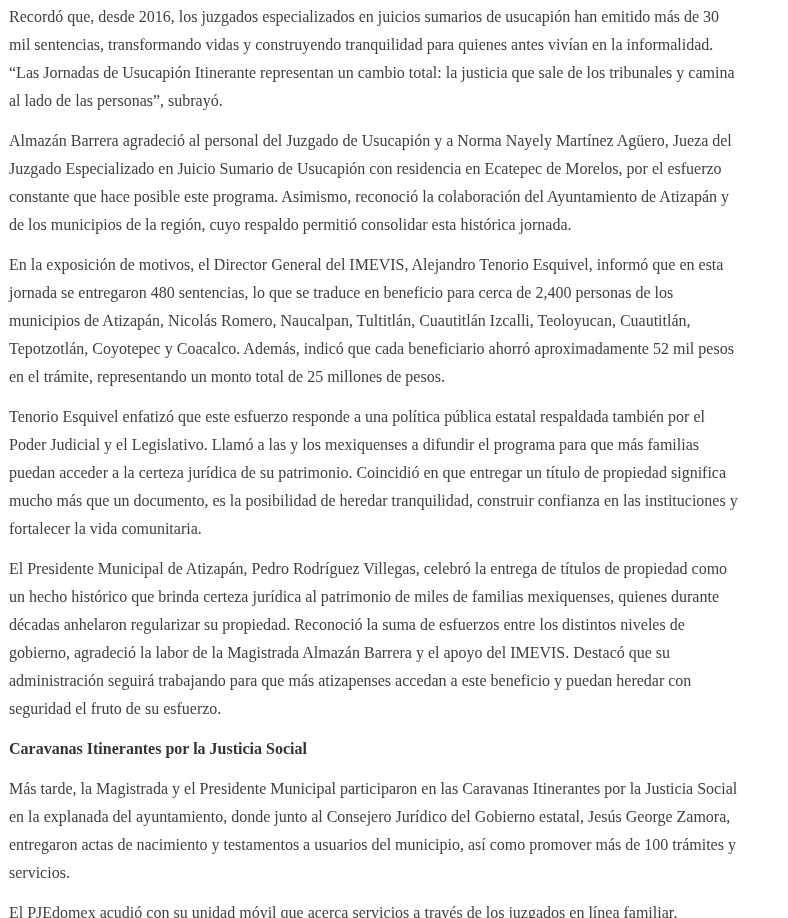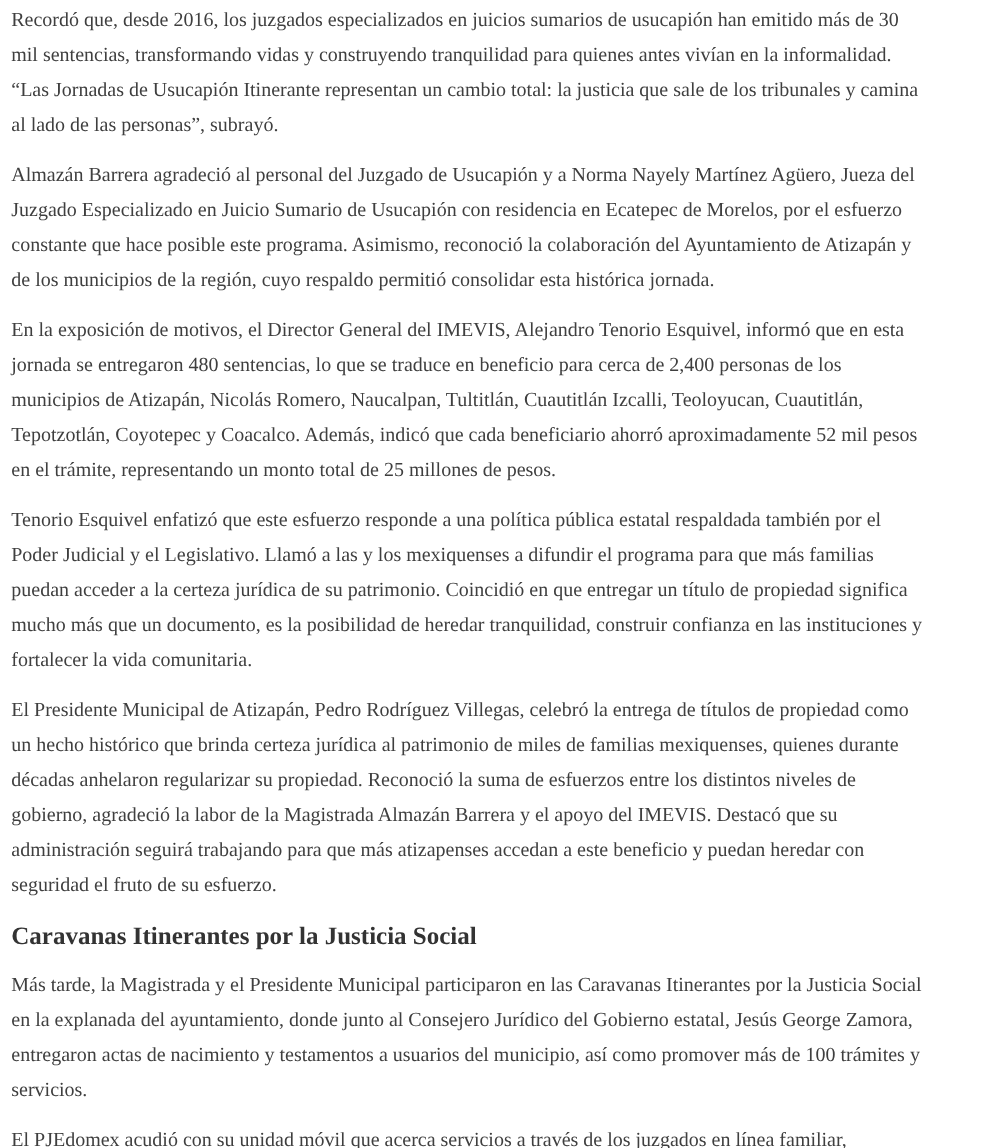--- a/index.html
+++ b/index.html
@@ -19,21 +19,21 @@
     font-size: 16px;
     line-height: 28px;
     color: #3f3f3f;
     text-align: left;
   }
   .article p {
     margin: 0 0 12px 0;
   }
   .article h3 {
     margin: 0 0 12px 0;
-    font-size: 20px;
+    font-size: 16px;
     line-height: 28px;
     font-weight: bold;
     color: #333333;
   }
 </style>
 </head>
 <body>
 
 <div class="page">
   <article class="article">

